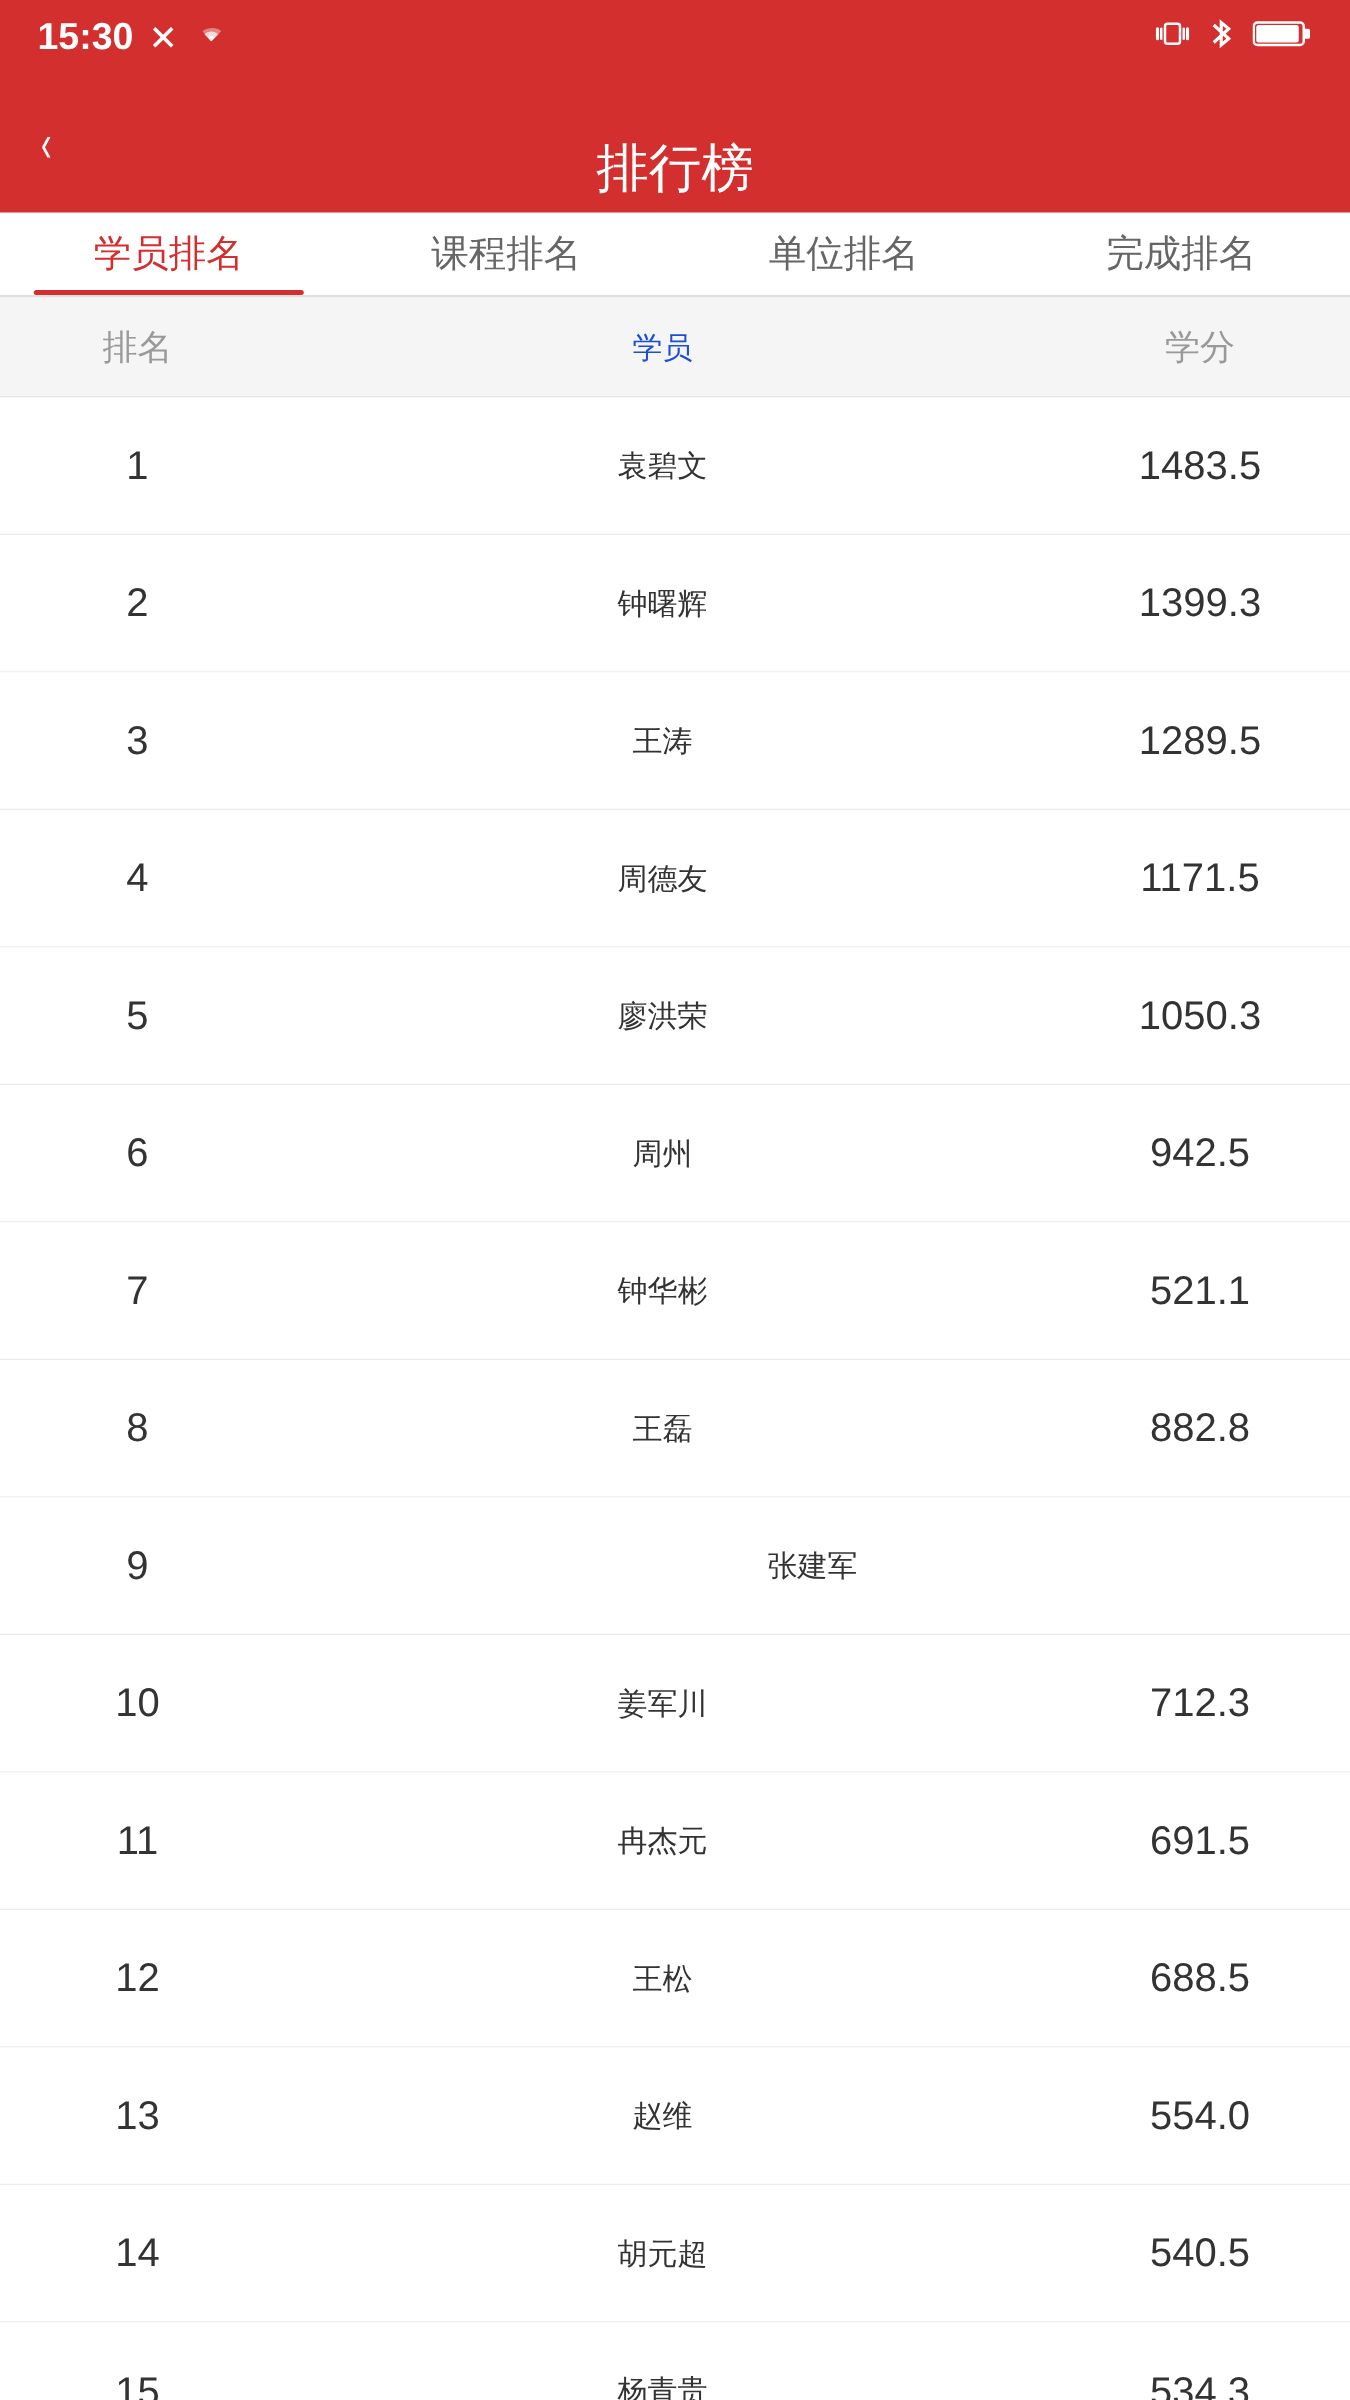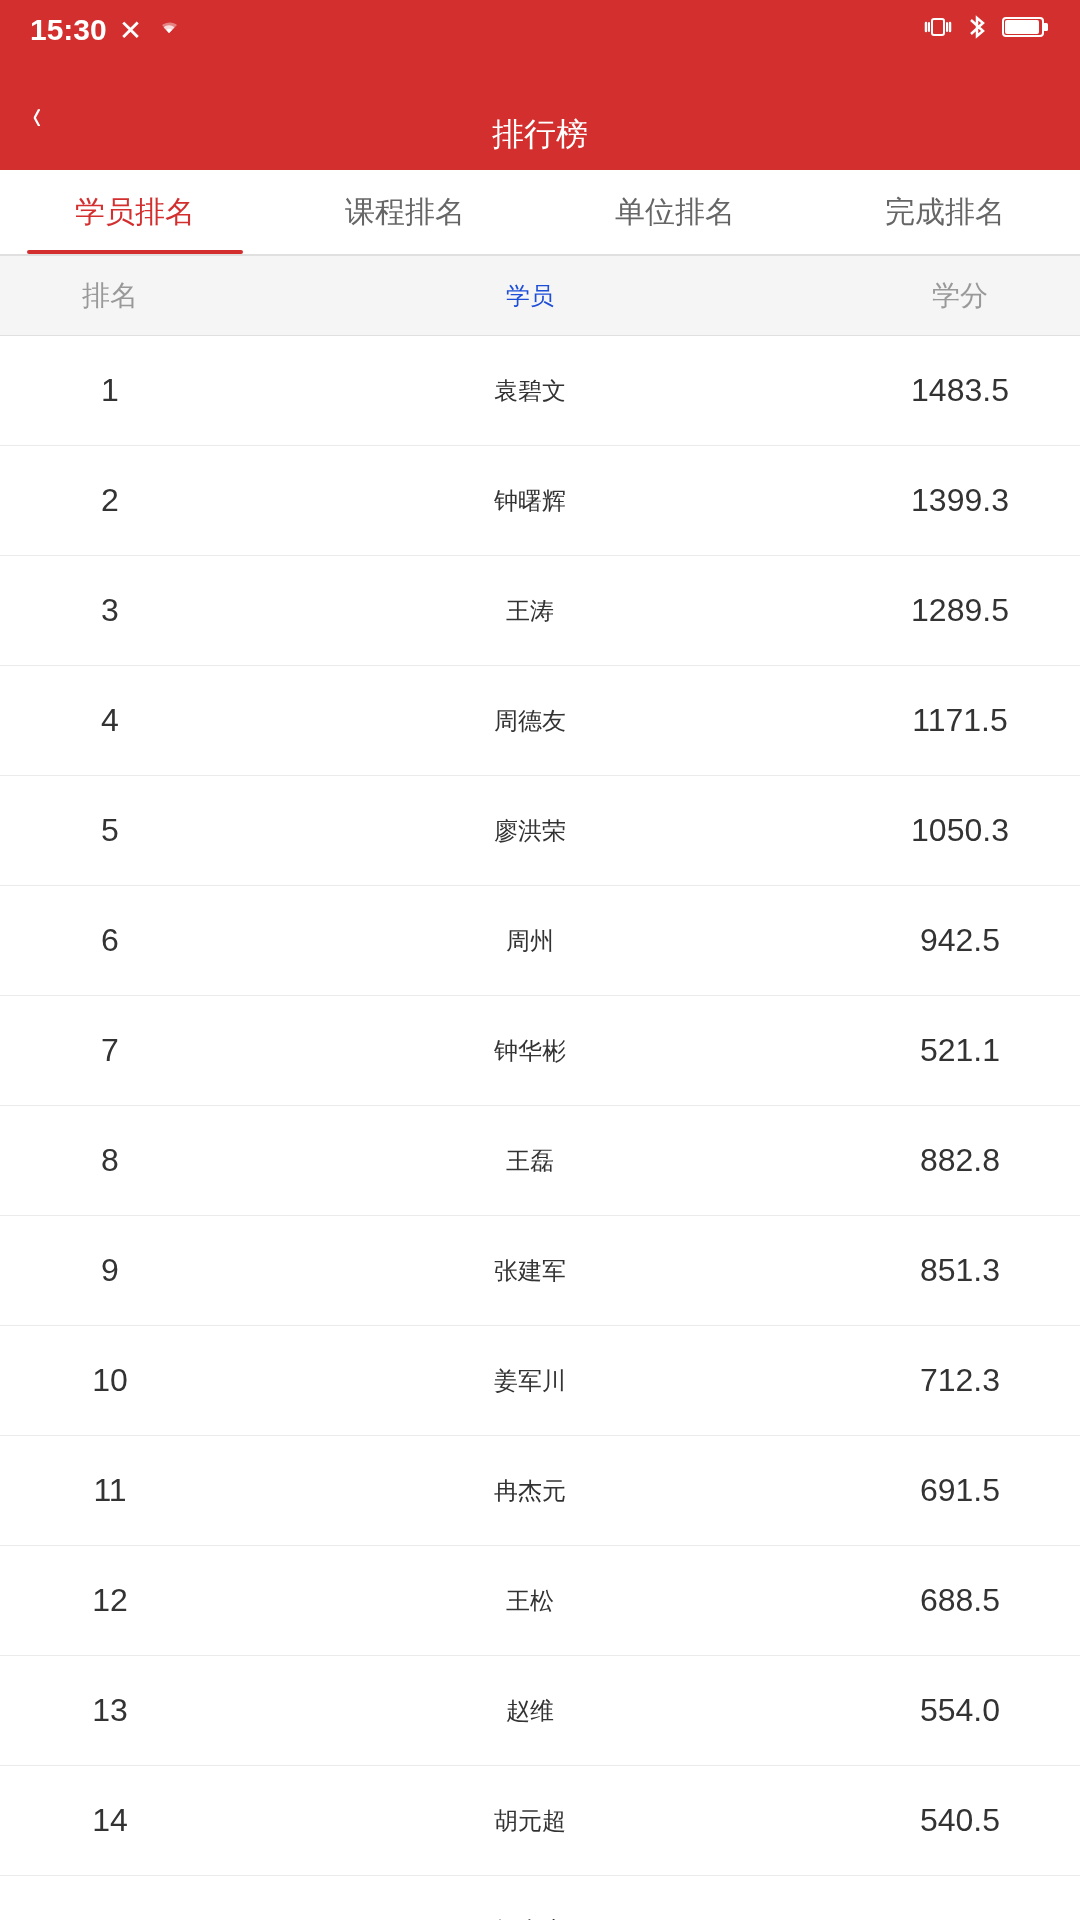--- a/index.html
+++ b/index.html
@@ -63,35 +63,35 @@
       left: 30px;
       color: white;
       font-size: 40px;
       cursor: pointer;
       display: flex;
       align-items: center;
     }
 
     .header-title {
       color: white;
-      font-size: 32px;
+      font-size: 42px;
       font-weight: 500;
       margin-top: 40px;
     }
 
     
     .tab-bar {
       display: flex;
       border-bottom: 2px solid #e0e0e0;
       background: #fff;
     }
 
     .tab-item {
       flex: 1;
-      height: 84px;
+      height: 66px;
       display: flex;
       align-items: center;
       justify-content: center;
       font-size: 30px;
       color: #666;
       cursor: pointer;
       position: relative;
     }
 
     .tab-item.active {
@@ -293,21 +293,20 @@
     <div class="cell-score">521.1</div>
   </div>
     <div class="table-row">
     <div class="cell-rank">8</div>
     <div class="cell-student">王磊</div>
     <div class="cell-score">882.8</div>
   </div>
     <div class="table-row">
     <div class="cell-rank">9</div>
     <div class="cell-student">张建军</div>
-    <div class="cell-score">851.3</div>
   </div>
     <div class="table-row">
     <div class="cell-rank">10</div>
     <div class="cell-student">姜军川</div>
     <div class="cell-score">712.3</div>
   </div>
     <div class="table-row">
     <div class="cell-rank">11</div>
     <div class="cell-student">冉杰元</div>
     <div class="cell-score">691.5</div>

